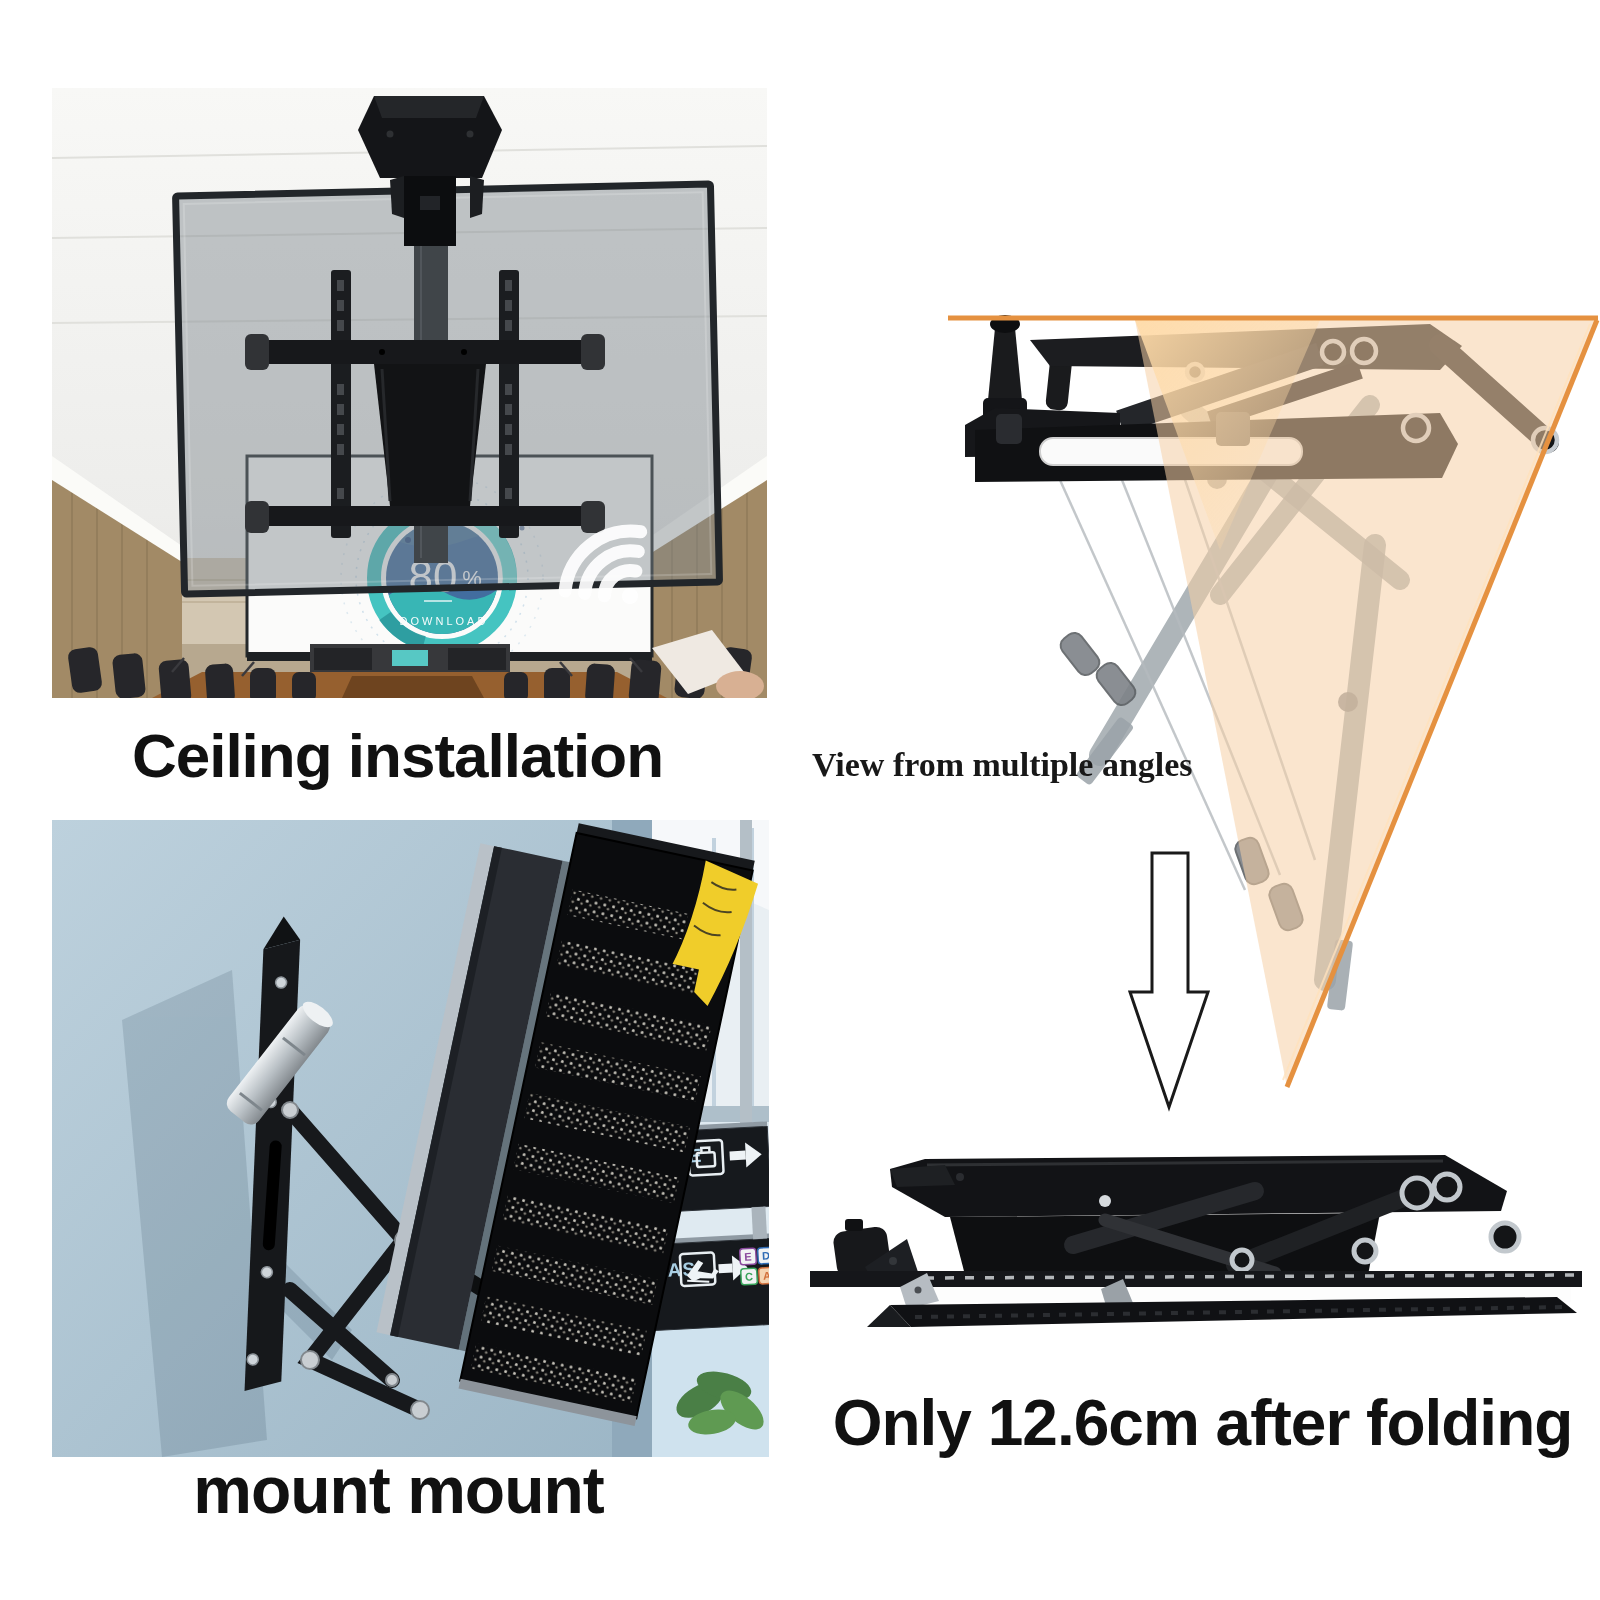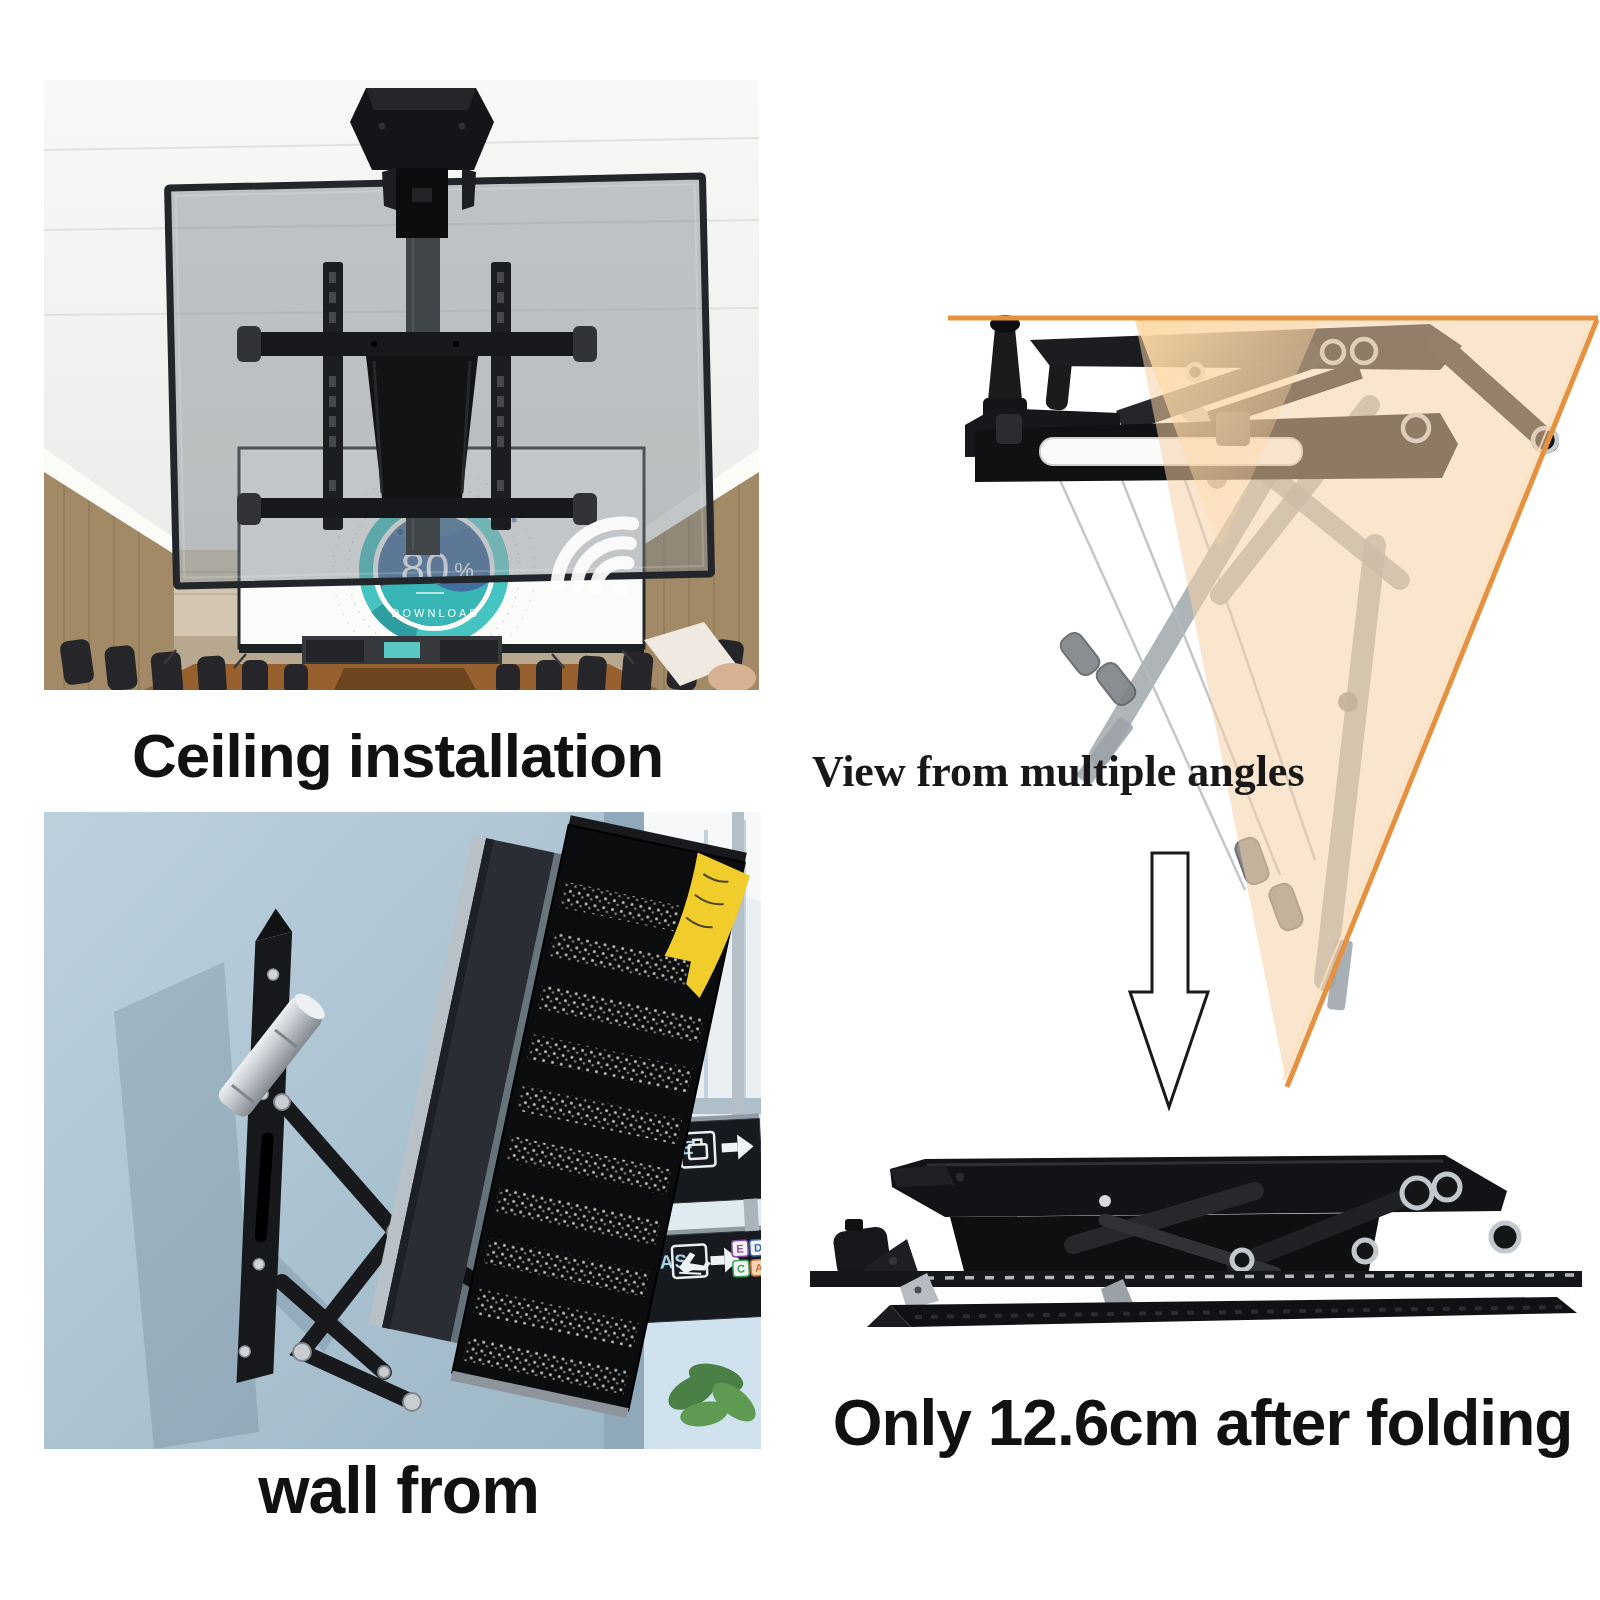--- a/index.html
+++ b/index.html
@@ -1,32 +1,32 @@
 <!DOCTYPE html>
 <html><head>
 <meta charset="utf-8">
 <style>
   html,body{margin:0;padding:0;background:#ffffff;}
   .canvas{
     position:relative;width:1600px;height:1600px;background:#ffffff;overflow:hidden;
     font-family:"Liberation Sans",sans-serif;
   }
-  .panel{position:absolute;margin:4px;padding:0;overflow:hidden;}
+  .panel{position:absolute;margin:12px;padding:0;overflow:hidden;}
   .panel svg{display:block;}
   .caption{
     position:absolute;color:#111;font-weight:700;text-align:center;
     font-family:"Liberation Sans",sans-serif;letter-spacing:-1px;white-space:nowrap;
   }
   .cap-ceiling{left:40px;top:720px;width:715px;font-size:62px;}
   .cap-wall{left:40px;top:1452px;width:717px;font-size:66px;}
   .cap-folded{left:805px;top:1386px;width:795px;font-size:64px;}
   .flip-title{left:800px;top:140px;width:760px;font-size:64px;}
   .angles-note{
     position:absolute;left:812px;top:746px;width:460px;
-    font-family:"Liberation Serif",serif;font-weight:700;font-size:44px;color:#181818;
+    font-family:"Liberation Serif",serif;font-weight:700;font-size:34px;color:#181818;
     text-align:left;white-space:nowrap;letter-spacing:0;
   }
   .diagram,.arrow-wrap,.folded-wrap{position:absolute;}
 </style>
 </head>
 <body>
 
 <div class="canvas">
 
   <figure class="panel" style="left:40px;top:76px;width:715px;height:610px;">
@@ -423,21 +423,21 @@
           <rect x="472" y="378" width="164" height="26" fill="url(#dots)"></rect>
           <rect x="472" y="430" width="164" height="26" fill="url(#dots)"></rect>
           <rect x="472" y="482" width="164" height="26" fill="url(#dots)"></rect>
           <rect x="472" y="530" width="164" height="26" fill="url(#dots)"></rect>
         </g>
         <rect x="464" y="568" width="180" height="10" fill="#8d949b"></rect>
       </g>
     </svg>
   </figure>
 
-  <div class="caption cap-wall">wall from</div>
+  <div class="caption cap-wall">mount mount</div>
 
   <svg class="folded-wrap" style="left:805px;top:1125px;" width="795" height="250" viewBox="0 0 795 250">
     <g>
 
       <polygon points="85,44 120,34 640,30 702,66 696,86 140,92 87,62" fill="#121316"></polygon>
       <line x1="122" y1="40" x2="638" y2="36" stroke="#2e3033" stroke-width="3"></line>
       <polygon points="85,44 140,40 150,60 92,62" fill="#1e2023"></polygon>
       <circle cx="155" cy="52" r="4" fill="#2a2c30"></circle>
 
       <polygon points="145,92 575,88 563,150 160,150" fill="#0e0f11"></polygon>

